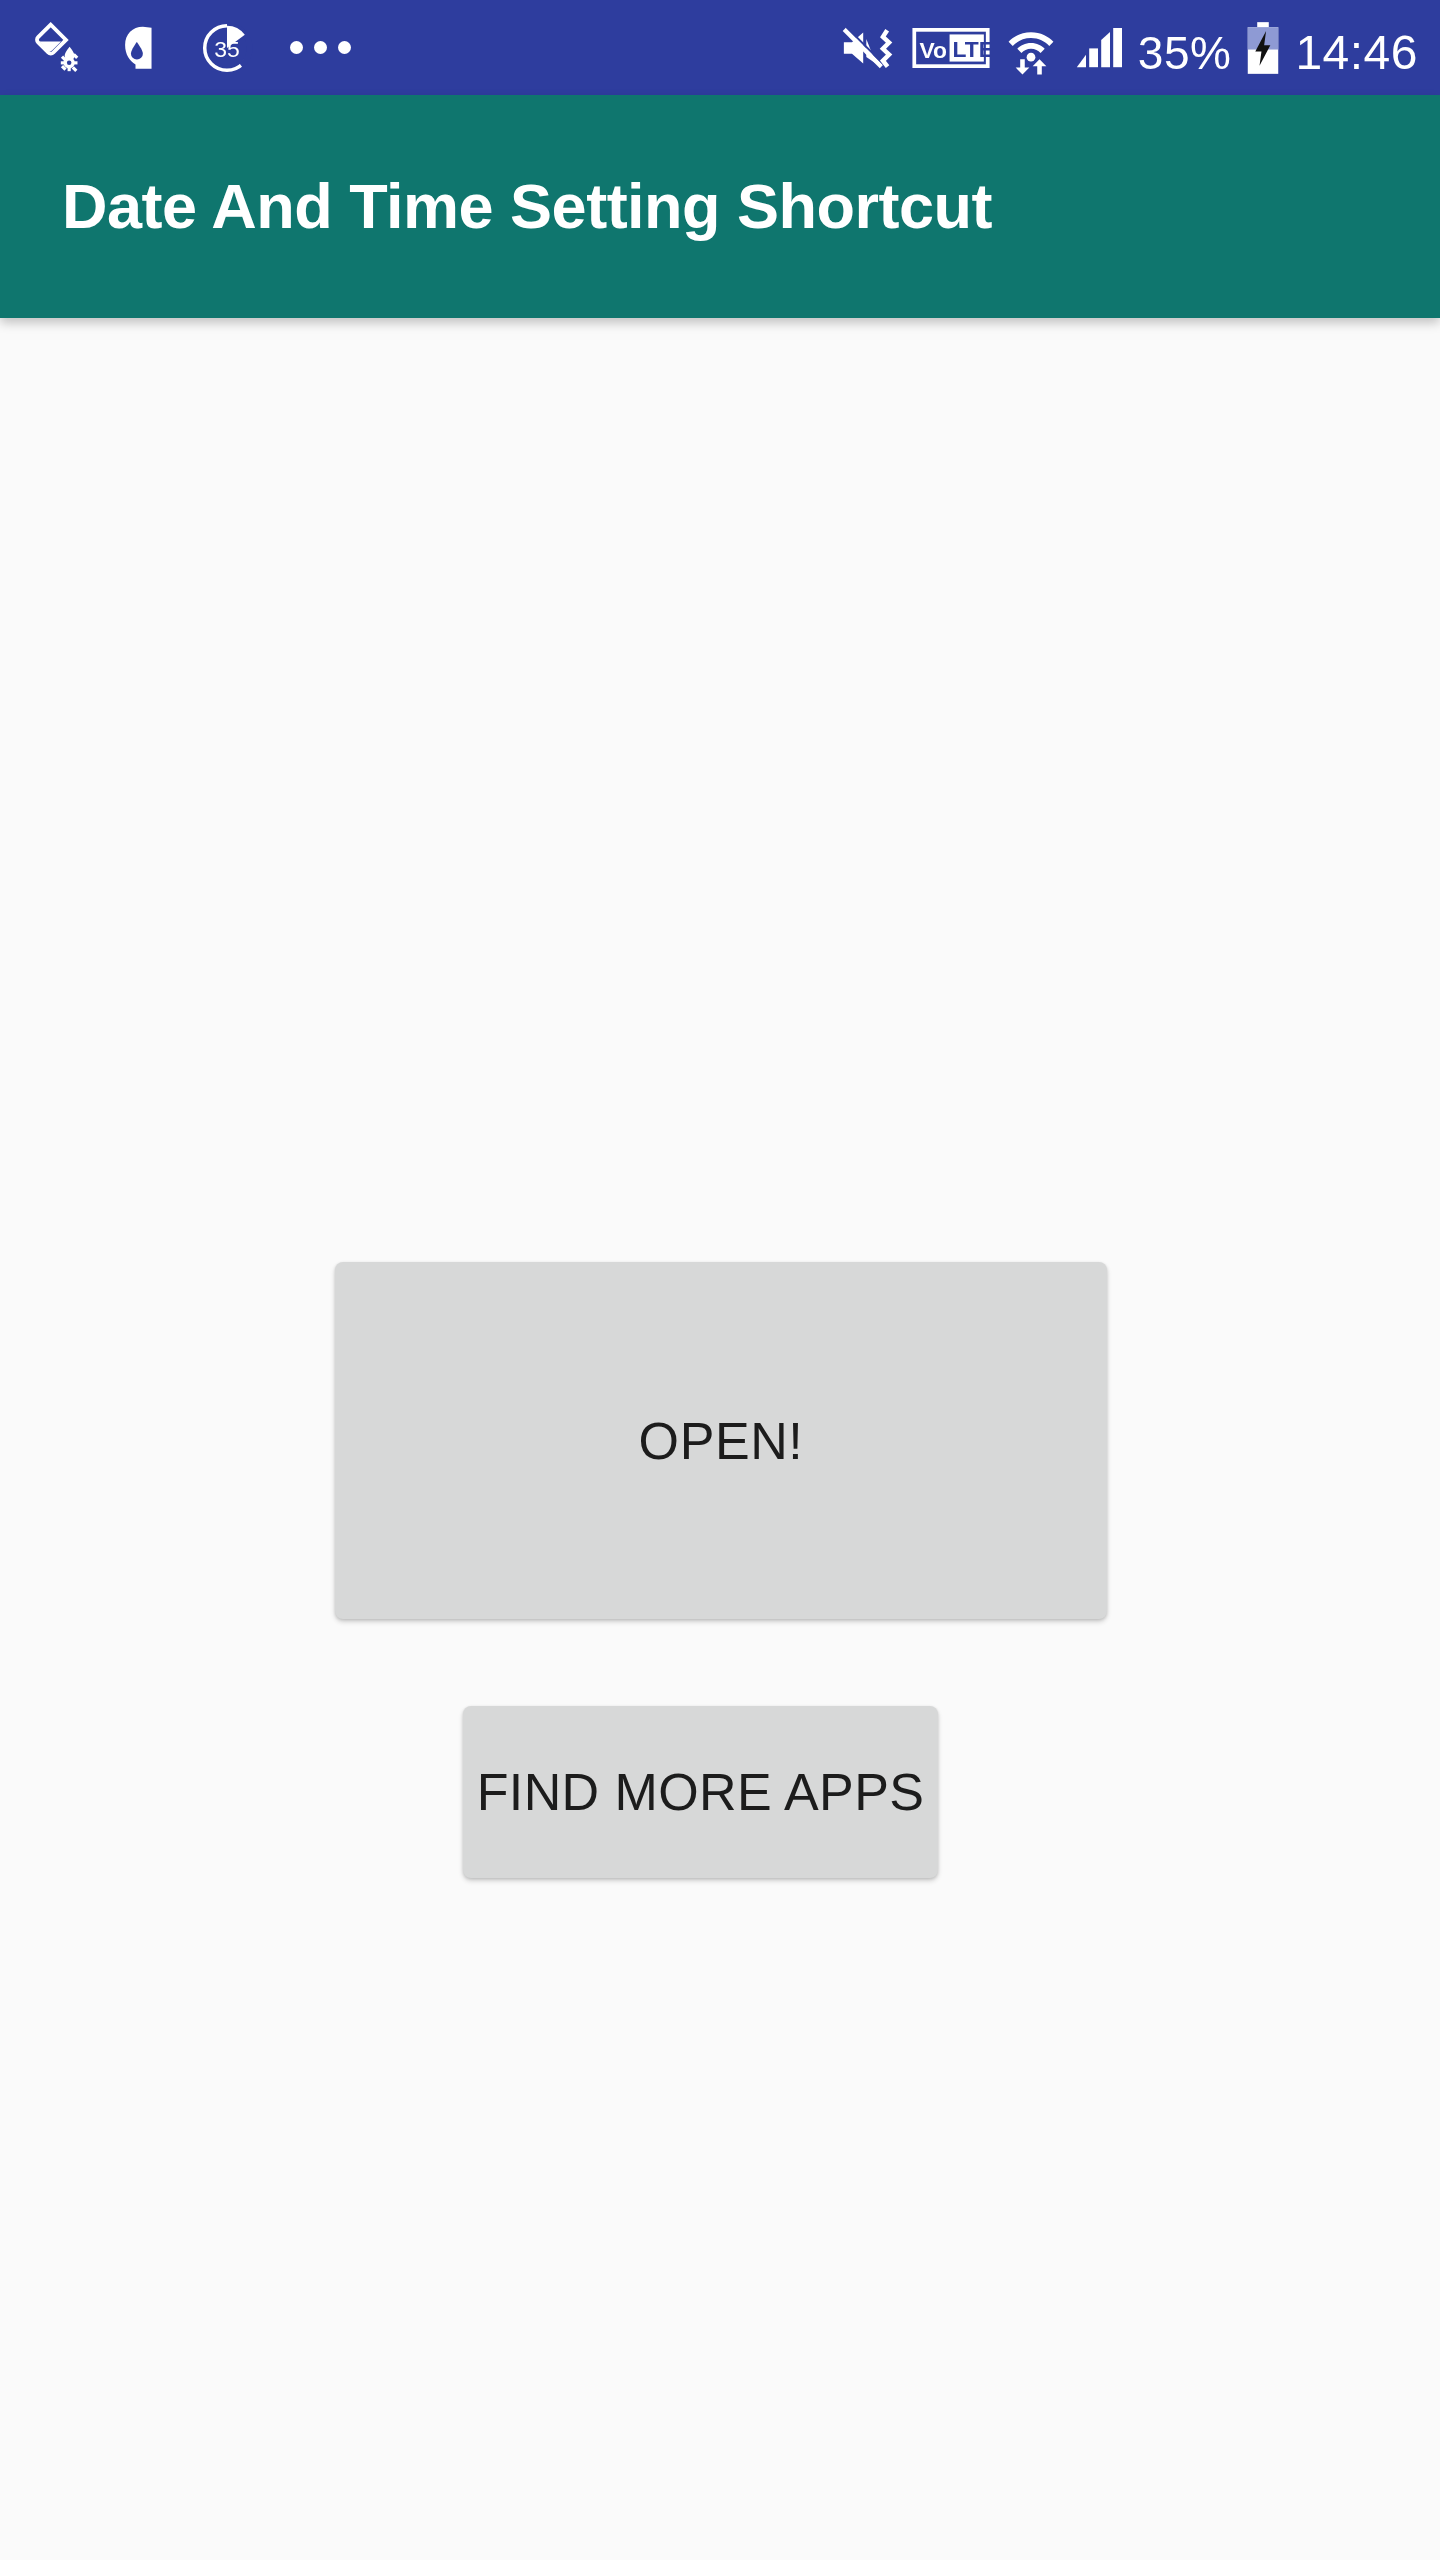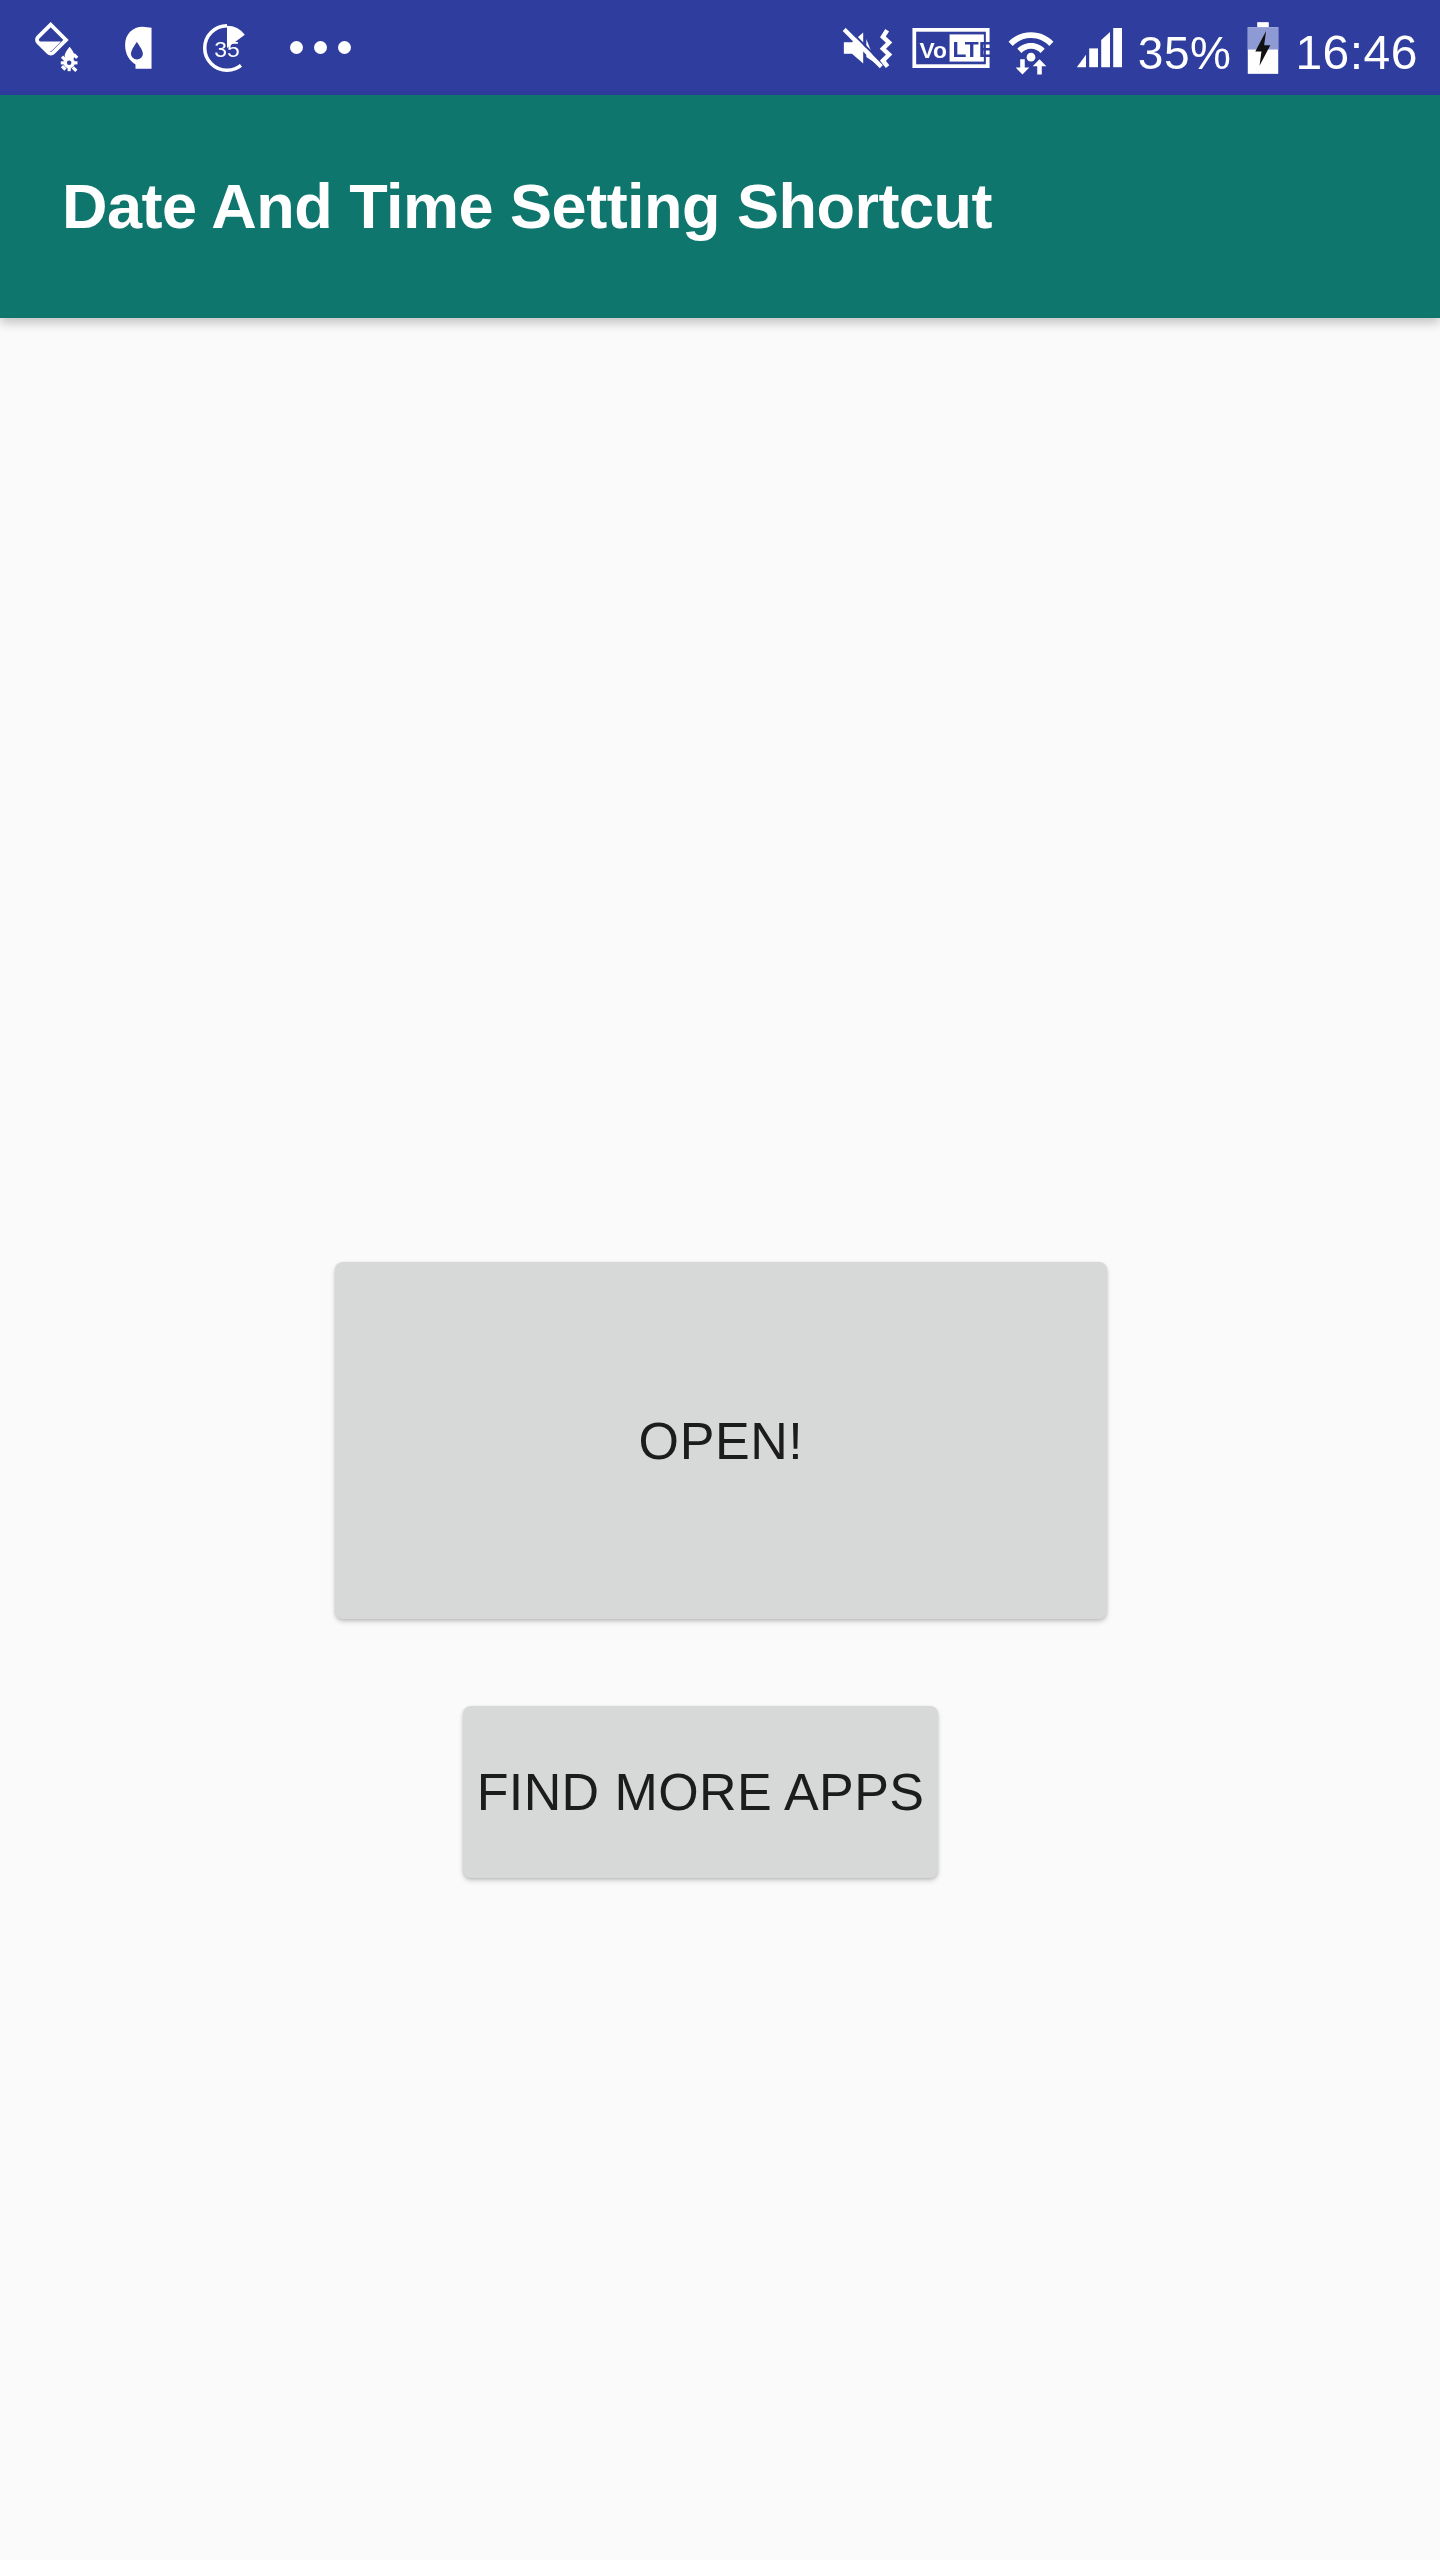--- a/index.html
+++ b/index.html
@@ -189,21 +189,21 @@
 
     <span class="sb-icon">
       <svg width="36" height="54" viewBox="0 0 18 28">
         <rect x="6" y="0.6" width="6" height="2.6" fill="#ffffff"></rect>
         <rect x="1.1" y="3.2" width="15.8" height="24.2" fill="#ffffff"></rect>
         <rect x="1.1" y="3.2" width="15.8" height="11.6" fill="#8e9ad4"></rect>
         <path d="M10.6 5.2 L5.0 15.8 h3.2 l-1.0 7.4 5.6-10.6 h-3.2 z" fill="#111111"></path>
       </svg>
     </span>
 
-    <span class="sb-text clock">16:46</span>
+    <span class="sb-text clock">14:46</span>
 
   </div>
 </div>
 
 <div class="app-bar">
   <div class="app-bar-title">Date And Time Setting Shortcut</div>
 </div>
 
 <div class="content">
 

